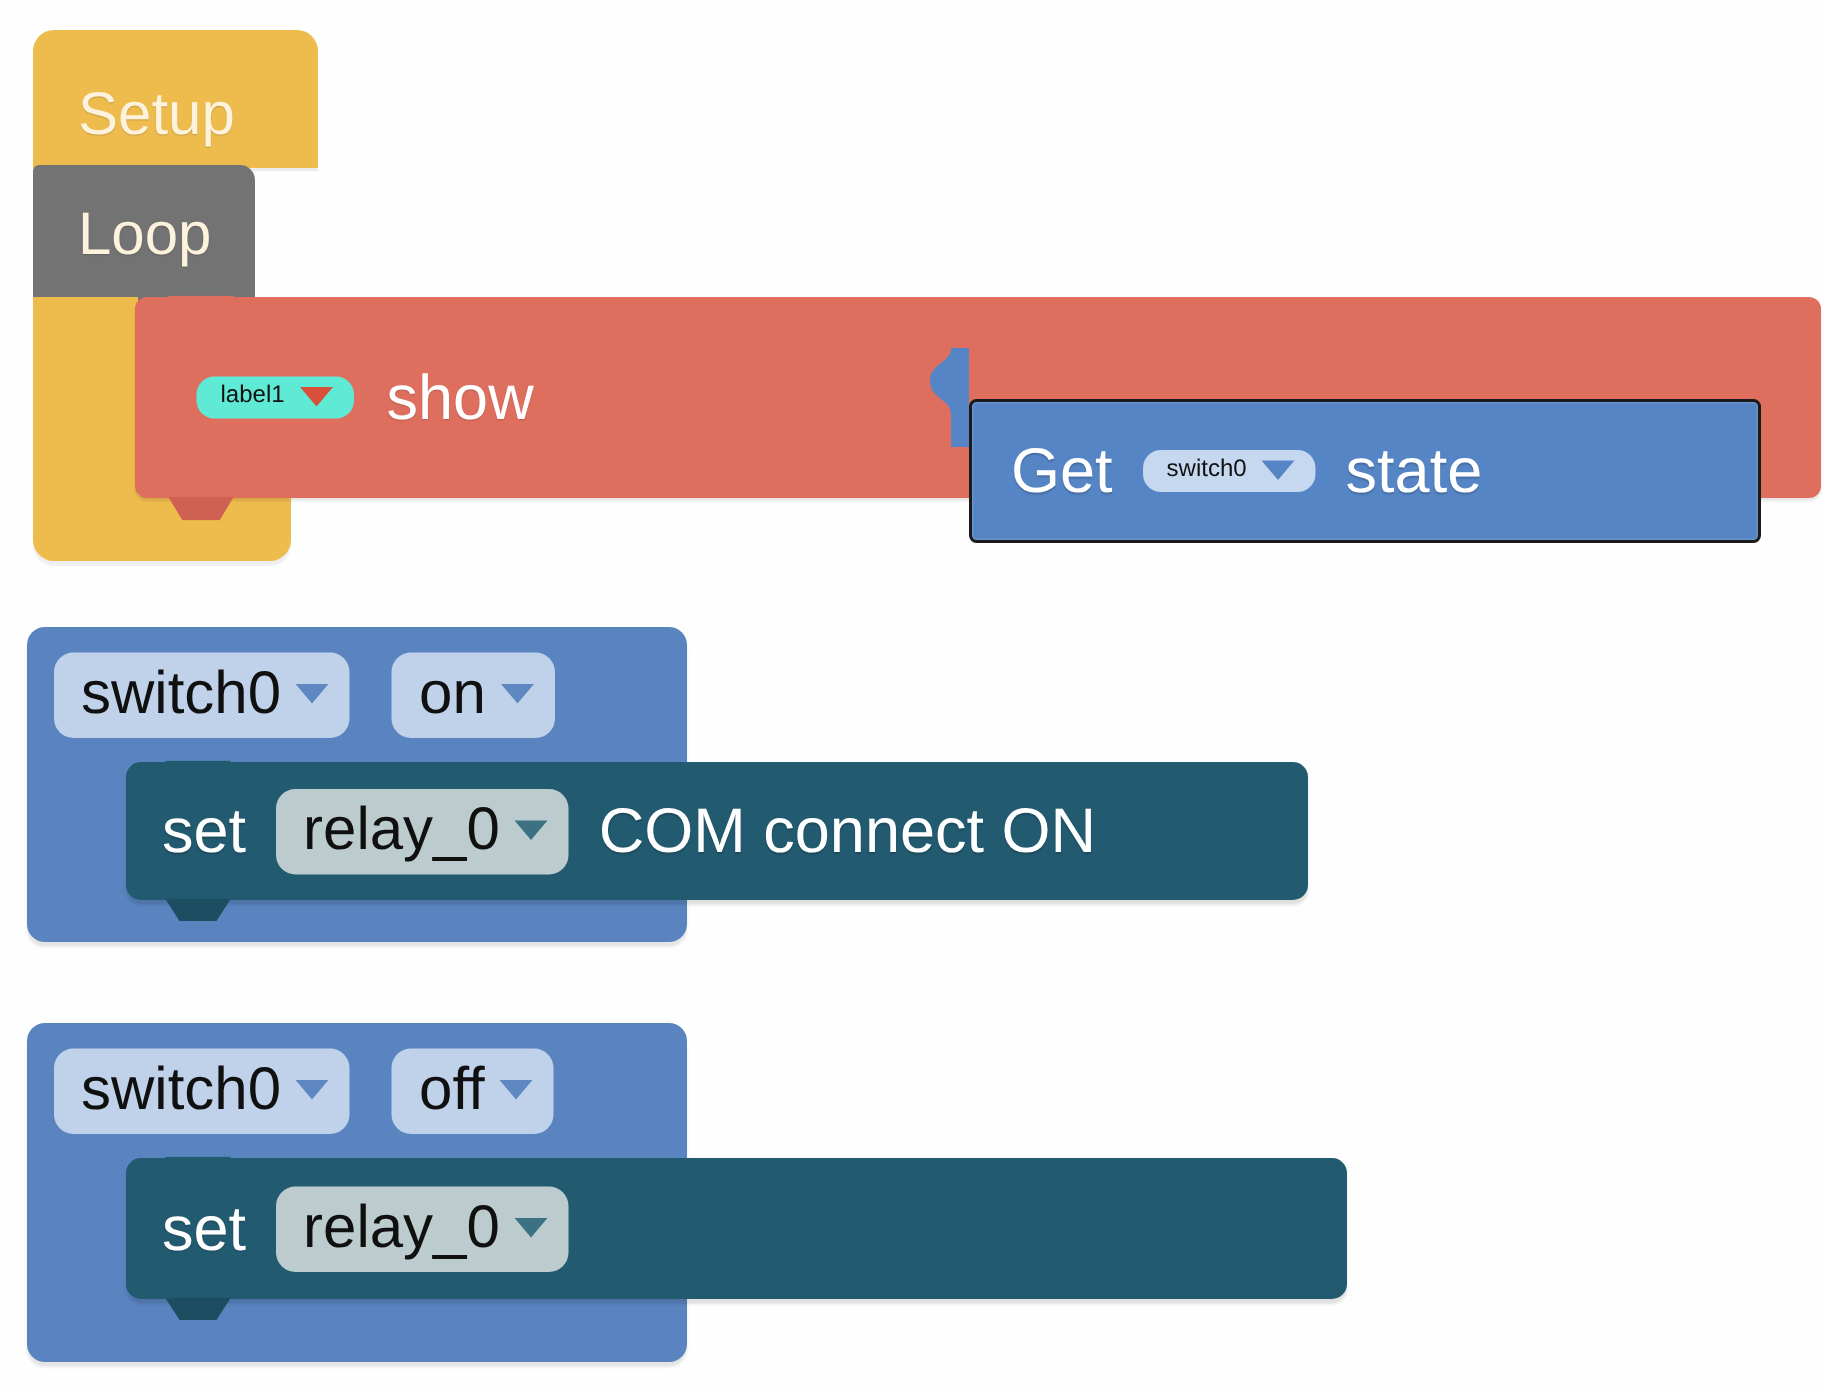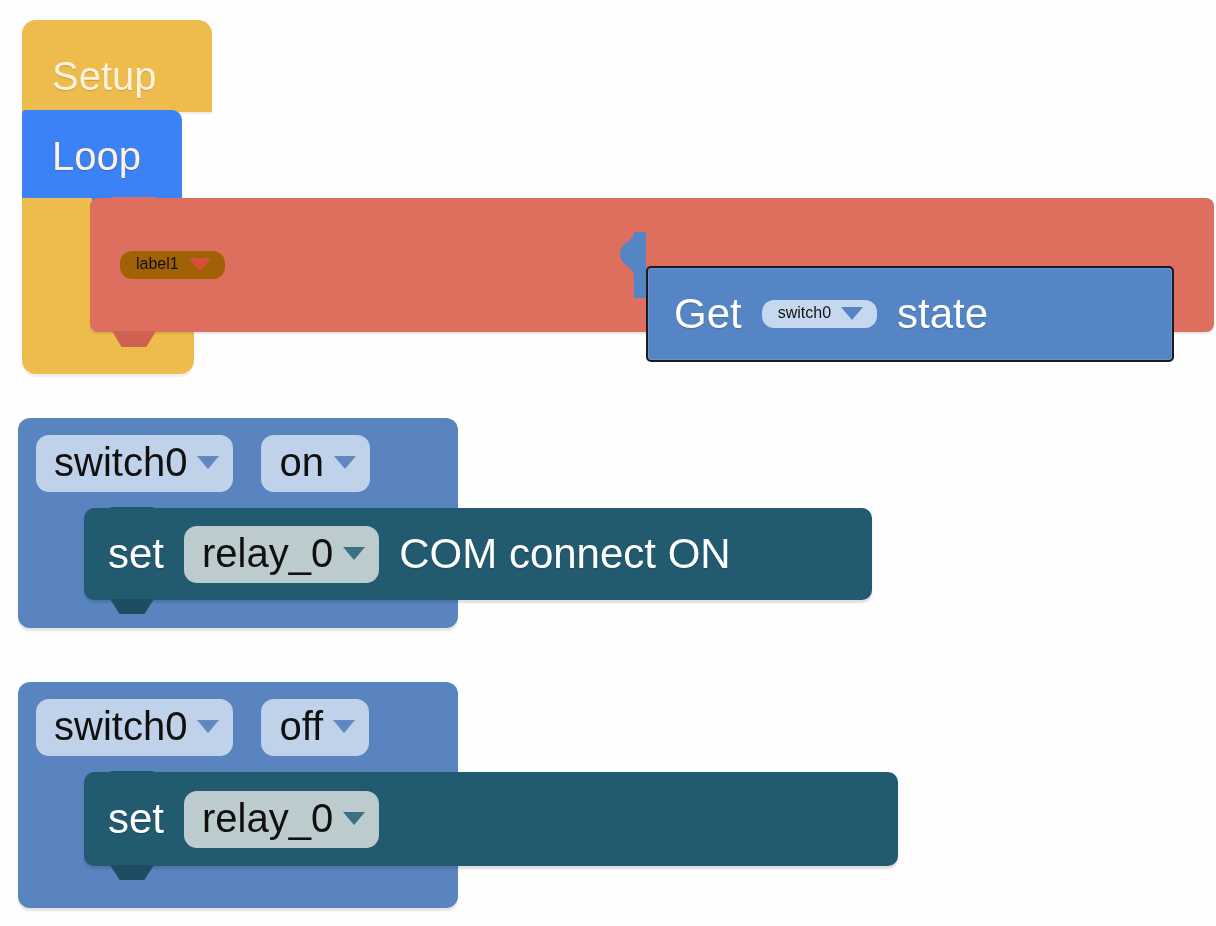--- a/index.html
+++ b/index.html
@@ -38,22 +38,22 @@
 
   
   .setup-notch{
     left:80px;top:108px;width:44px;height:16px;background:#eebc4d;
     clip-path:polygon(0 0,100% 0,78% 100%,22% 100%);
     filter:drop-shadow(0 1px 0 rgba(0,0,0,.08));
   }
 
   
   .loop-top{
-    left:22px;top:110px;width:160px;height:92px;
-    background:#3b82f6;border-radius:4px 10px 0 0;
+    left:22px;top:110px;width:148px;height:92px;
+    background:#737373;border-radius:4px 10px 0 0;
   }
   .loop-top .lbl{position:absolute;left:30px;top:24px;font-size:40px;color:#fdf3dc;}
   .loop-left{
     left:22px;top:198px;width:70px;height:142px;background:#eebc4d;
   }
   .loop-bottom{
     left:22px;top:330px;width:172px;height:44px;background:#eebc4d;
     border-radius:0 0 14px 14px;
     box-shadow:0 3px 1px rgba(0,0,0,.06);
   }
@@ -75,21 +75,21 @@
   }
   .label-blk .nub-bot{
     position:absolute;left:22px;bottom:-15px;width:44px;height:16px;background:#cf6153;
     clip-path:polygon(0 0,100% 0,78% 100%,22% 100%);
   }
   .label-blk .row{
     position:absolute;left:30px;top:0;height:134px;
     display:flex;align-items:center;gap:22px;
   }
   .label-blk .lbl{font-size:42px;}
-  .f-red{background:#a16207;}
+  .f-red{background:#5eead4;margin-left:11px;}
   .f-red .caret{border-top:13px solid #d9503a;}
 
   
   .socket{
     position:absolute;left:620px;top:232px;width:26px;height:66px;
     background:#5585c5;
     border-radius:0 0 0 0;
     clip-path:path("M26,0 L14,0 C14,10 0,10 0,22 C0,34 14,34 14,44 L14,66 L26,66 Z");
   }
 
@@ -166,20 +166,21 @@
     <div class="blk loop-mouth-notch"></div>
 
     <div class="blk label-blk">
       <div class="nub-top"></div>
       <div class="nub-bot"></div>
       <div class="row">
         <span class="field f-red">
           <span>label1</span>
           <i class="caret"></i>
         </span>
+        <span class="lbl">show</span>
       </div>
     </div>
 
     <div class="socket"></div>
 
     <div class="blk get-blk">
       <div class="row">
         <span class="lbl">Get</span>
         <span class="field f-blue">
           <span>switch0</span>

